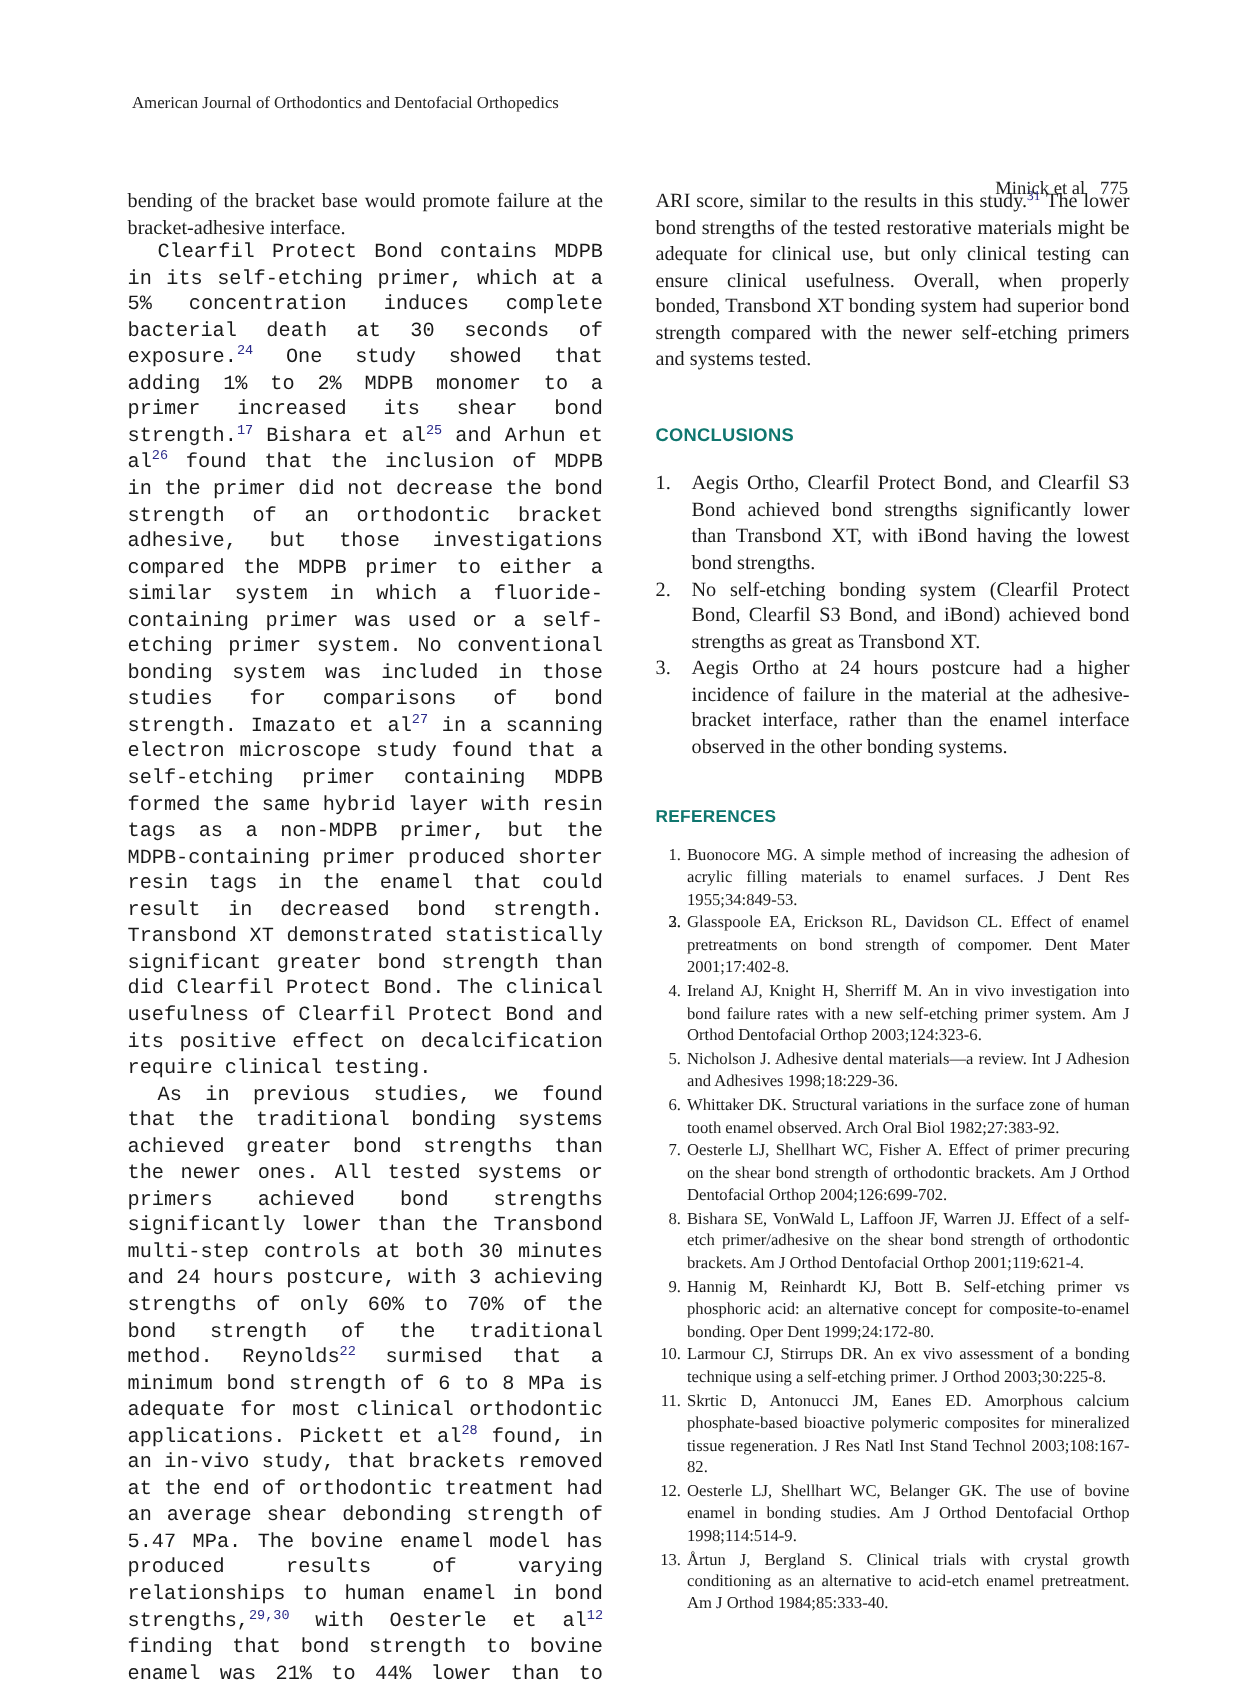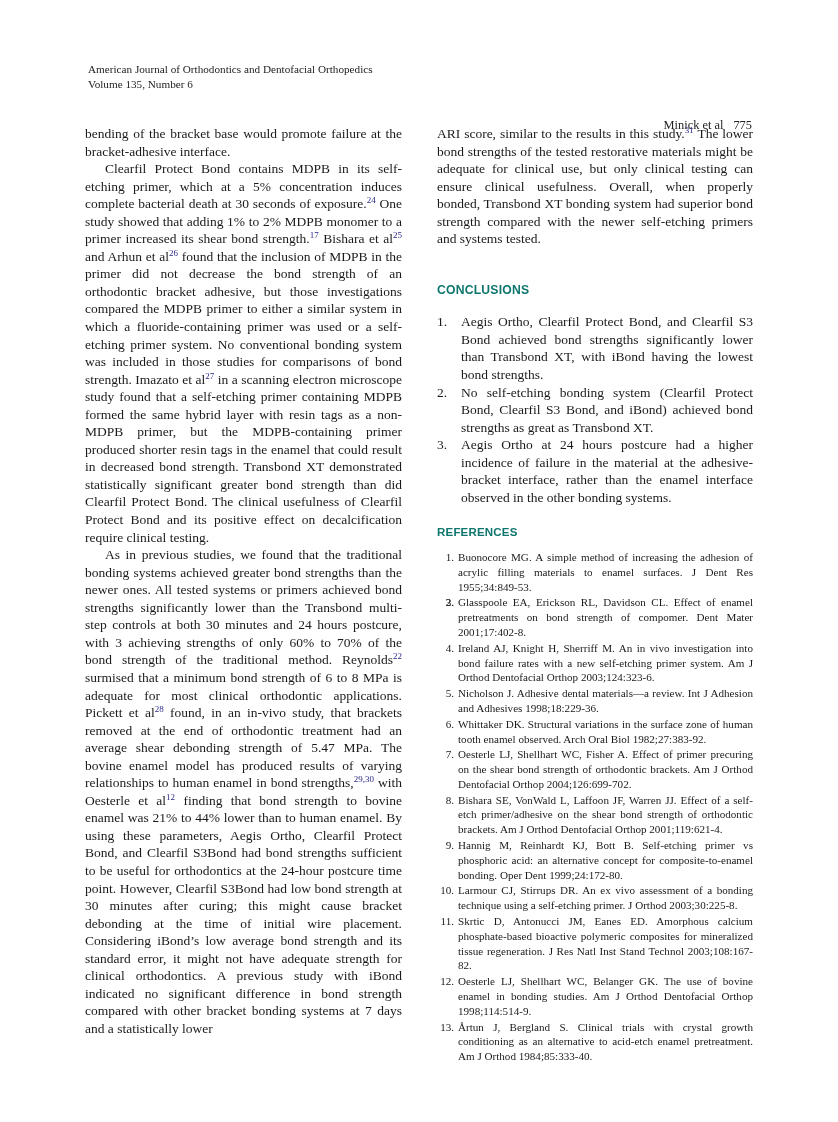--- a/index.html
+++ b/index.html
@@ -6,41 +6,40 @@
   body { width: 838px; height: 1122px; position: relative; overflow: hidden; color: #1a1a1a; }
   .page { position: absolute; left: 0; top: 0; width: 796px; height: 1122px; }
   .running-head { position: absolute; left: 88px; top: 62px; width: 664px; font-family: "Liberation Serif", serif; font-size: 11.2px; line-height: 15px; color: #222; }
   .running-head .left { position: absolute; left: 0; top: 0; }
   .running-head .right { position: absolute; right: 0; top: 16px; font-size: 12.4px; margin-top: 40px; }
   .running-head .right .pg { margin-left: 10px; }
   .col { position: absolute; top: 125px; font-family: "Liberation Serif", serif; font-size: 13.5px; line-height: 17.55px; color: #1a1a1a; text-align: justify; hyphens: manual; }
   .col-left { left: 85px; width: 317px; }
   .col-right { left: 437px; width: 316px; }
   .col p { margin: 0; }
-  .col p.indent { text-indent: 20px; }
+  .col p.indent { text-indent: 20px; font-family: Liberation Mono, monospace; }
   sup.ref { font-size: 9px; line-height: 0; vertical-align: 5px; color: #2a2a8a; }
   .section-head { font-family: "Liberation Sans", sans-serif; font-size: 12.2px; letter-spacing: 0.2px; color: #0f766e; margin: 0; }
   .conclusions-head { margin-top: 34px; margin-bottom: 14px; }
   ol.conc { margin: 0; padding: 0; list-style: none; }
   ol.conc li { position: relative; padding-left: 24px; }
   ol.conc li .num { position: absolute; left: 0; top: 0; }
-  .references-head { margin-top: 18px; margin-bottom: 8px; font-size: 11.5px; }
+  .references-head { margin-top: 31px; margin-bottom: 8px; font-size: 11.5px; }
   ol.refs { margin: 0; padding: 0; list-style: none; font-size: 11.1px; line-height: 14.8px; }
   ol.refs li { position: relative; padding-left: 21px; margin-bottom: 1px; }
   ol.refs li .num { position: absolute; left: 0; top: 0; width: 17px; text-align: right; }
 </style>
 </head>
 <body>
 
 <div class="page">
 
   <div class="running-head">
     <div class="left">
       <div>American Journal of Orthodontics and Dentofacial Orthopedics</div>
-      <div>Volume 135, Number 6</div>
     </div>
     <div class="right">
       <span>Minick et al</span><span class="pg">775</span>
     </div>
   </div>
 
   <div class="col col-left">
     <p><span>bending of the bracket base would promote failure at the bracket-adhesive interface.</span></p>
     <p class="indent"><span>Clearfil Protect Bond contains MDPB in its self-etching primer, which at a 5% concentration induces complete bacterial death at 30 seconds of exposure.</span><sup class="ref">24</sup><span> One study showed that adding 1% to 2% MDPB monomer to a primer increased its shear bond strength.</span><sup class="ref">17</sup><span> Bishara et al</span><sup class="ref">25</sup><span> and Arhun et al</span><sup class="ref">26</sup><span> found that the inclusion of MDPB in the primer did not decrease the bond strength of an orthodontic bracket adhesive, but those investigations compared the MDPB primer to either a similar system in which a fluoride-containing primer was used or a self-etching primer system. No conventional bonding system was included in those studies for comparisons of bond strength. Imazato et al</span><sup class="ref">27</sup><span> in a scanning electron microscope study found that a self-etching primer containing MDPB formed the same hybrid layer with resin tags as a non-MDPB primer, but the MDPB-containing primer produced shorter resin tags in the enamel that could result in decreased bond strength. Transbond XT demonstrated statistically significant greater bond strength than did Clearfil Protect Bond. The clinical usefulness of Clearfil Protect Bond and its positive effect on decalcification require clinical testing.</span></p>
     <p class="indent"><span>As in previous studies, we found that the traditional bonding systems achieved greater bond strengths than the newer ones. All tested systems or primers achieved bond strengths significantly lower than the Transbond multi-step controls at both 30 minutes and 24 hours postcure, with 3 achieving strengths of only 60% to 70% of the bond strength of the traditional method. Reynolds</span><sup class="ref">22</sup><span> surmised that a minimum bond strength of 6 to 8 MPa is adequate for most clinical orthodontic applications. Pickett et al</span><sup class="ref">28</sup><span> found, in an in-vivo study, that brackets removed at the end of orthodontic treatment had an average shear debonding strength of 5.47 MPa. The bovine enamel model has produced results of varying relationships to human enamel in bond strengths,</span><sup class="ref">29,30</sup><span> with Oesterle et al</span><sup class="ref">12</sup><span> finding that bond strength to bovine enamel was 21% to 44% lower than to human enamel. By using these parameters, Aegis Ortho, Clearfil Protect Bond, and Clearfil S3Bond had bond strengths sufficient to be useful for orthodontics at the 24-hour postcure time point. However, Clearfil S3Bond had low bond strength at 30 minutes after curing; this might cause bracket debonding at the time of initial wire placement. Considering iBond’s low average bond strength and its standard error, it might not have adequate strength for clinical orthodontics. A previous study with iBond indicated no significant difference in bond strength compared with other bracket bonding systems at 7 days and a statistically lower</span></p>

